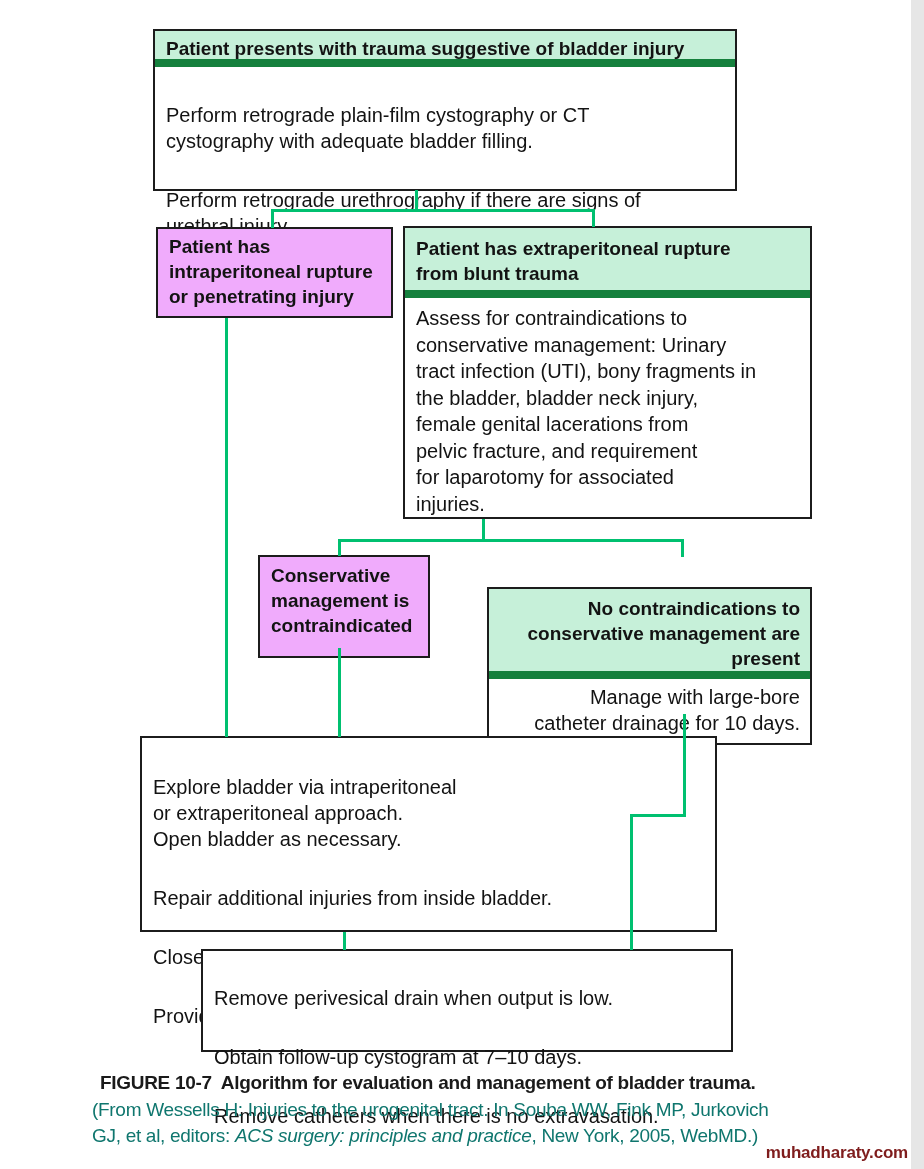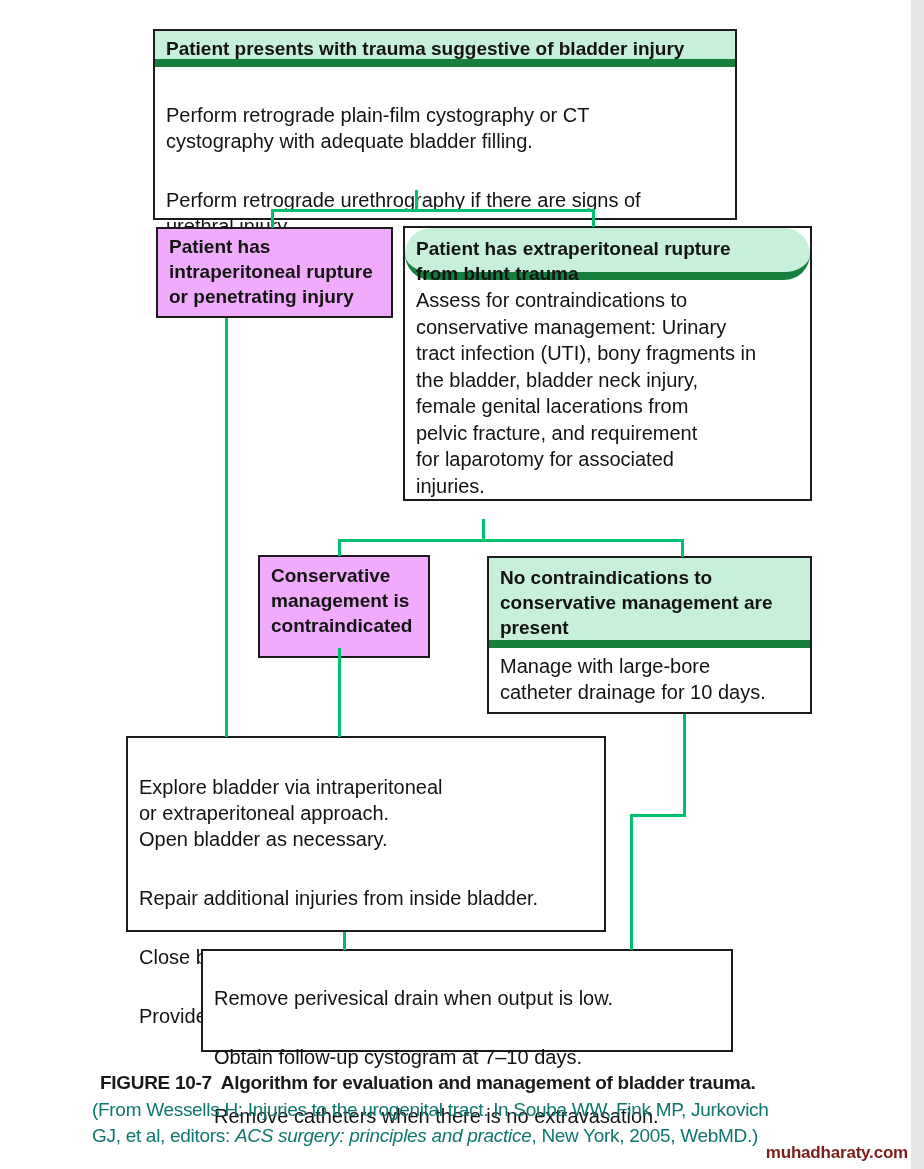--- a/index.html
+++ b/index.html
@@ -38,30 +38,30 @@
   }
   .node-body p{margin:0 0 7px 0;white-space:pre-line;}
   .green-box{background:#f0abfc;}
   
   .conn{position:absolute;background:#00c070;}
   .conn.v{width:3px;}
   .conn.h{height:3px;}
   
   #node-presenting{left:153px;top:29px;width:584px;}
   #node-presenting .node-header{height:36px;padding-top:5px;}
-  #node-presenting .node-body{height:151px;padding-top:9px;}
+  #node-presenting .node-body{height:122px;padding-top:9px;}
   #node-intraperitoneal{left:156px;top:227px;width:237px;height:91px;padding-top:5px;}
   #node-extraperitoneal{left:403px;top:226px;width:409px;}
-  #node-extraperitoneal .node-header{height:52px;padding-top:8px;border-radius:28px;}
+  #node-extraperitoneal .node-header{height:70px;padding-top:8px;}
   #node-extraperitoneal .node-body{height:219px;line-height:26.5px;padding-top:7px;padding-right:6px;}
   #node-conservative{left:258px;top:555px;width:172px;height:103px;padding-top:6px;}
-  #node-nocontra{left:487px;top:556px;width:325px;}
+  #node-nocontra{left:487px;top:587px;width:325px;text-align:right;}
   #node-nocontra .node-header{height:90px;padding-top:7px;}
   #node-nocontra .node-body{height:64px;padding-top:5px;}
-  #node-explore{left:126px;top:736px;width:480px;height:196px;}
+  #node-explore{left:140px;top:736px;width:577px;height:196px;}
   #node-explore .node-body{height:192px;padding-top:10px;}
   #node-final{left:201px;top:949px;width:532px;height:103px;}
   #node-final .node-body{height:99px;padding-top:8px;}
   .node-body p:last-child{margin-bottom:0;}
   
   #conn-top-stem{left:415px;top:190px;height:21px;}
   #conn-top-bar{left:271px;top:209px;width:324px;}
   #conn-top-left-drop{left:271px;top:209px;height:19px;}
   #conn-top-right-drop{left:592px;top:209px;height:18px;}
   #conn-intra-down{left:225px;top:318px;height:419px;}

